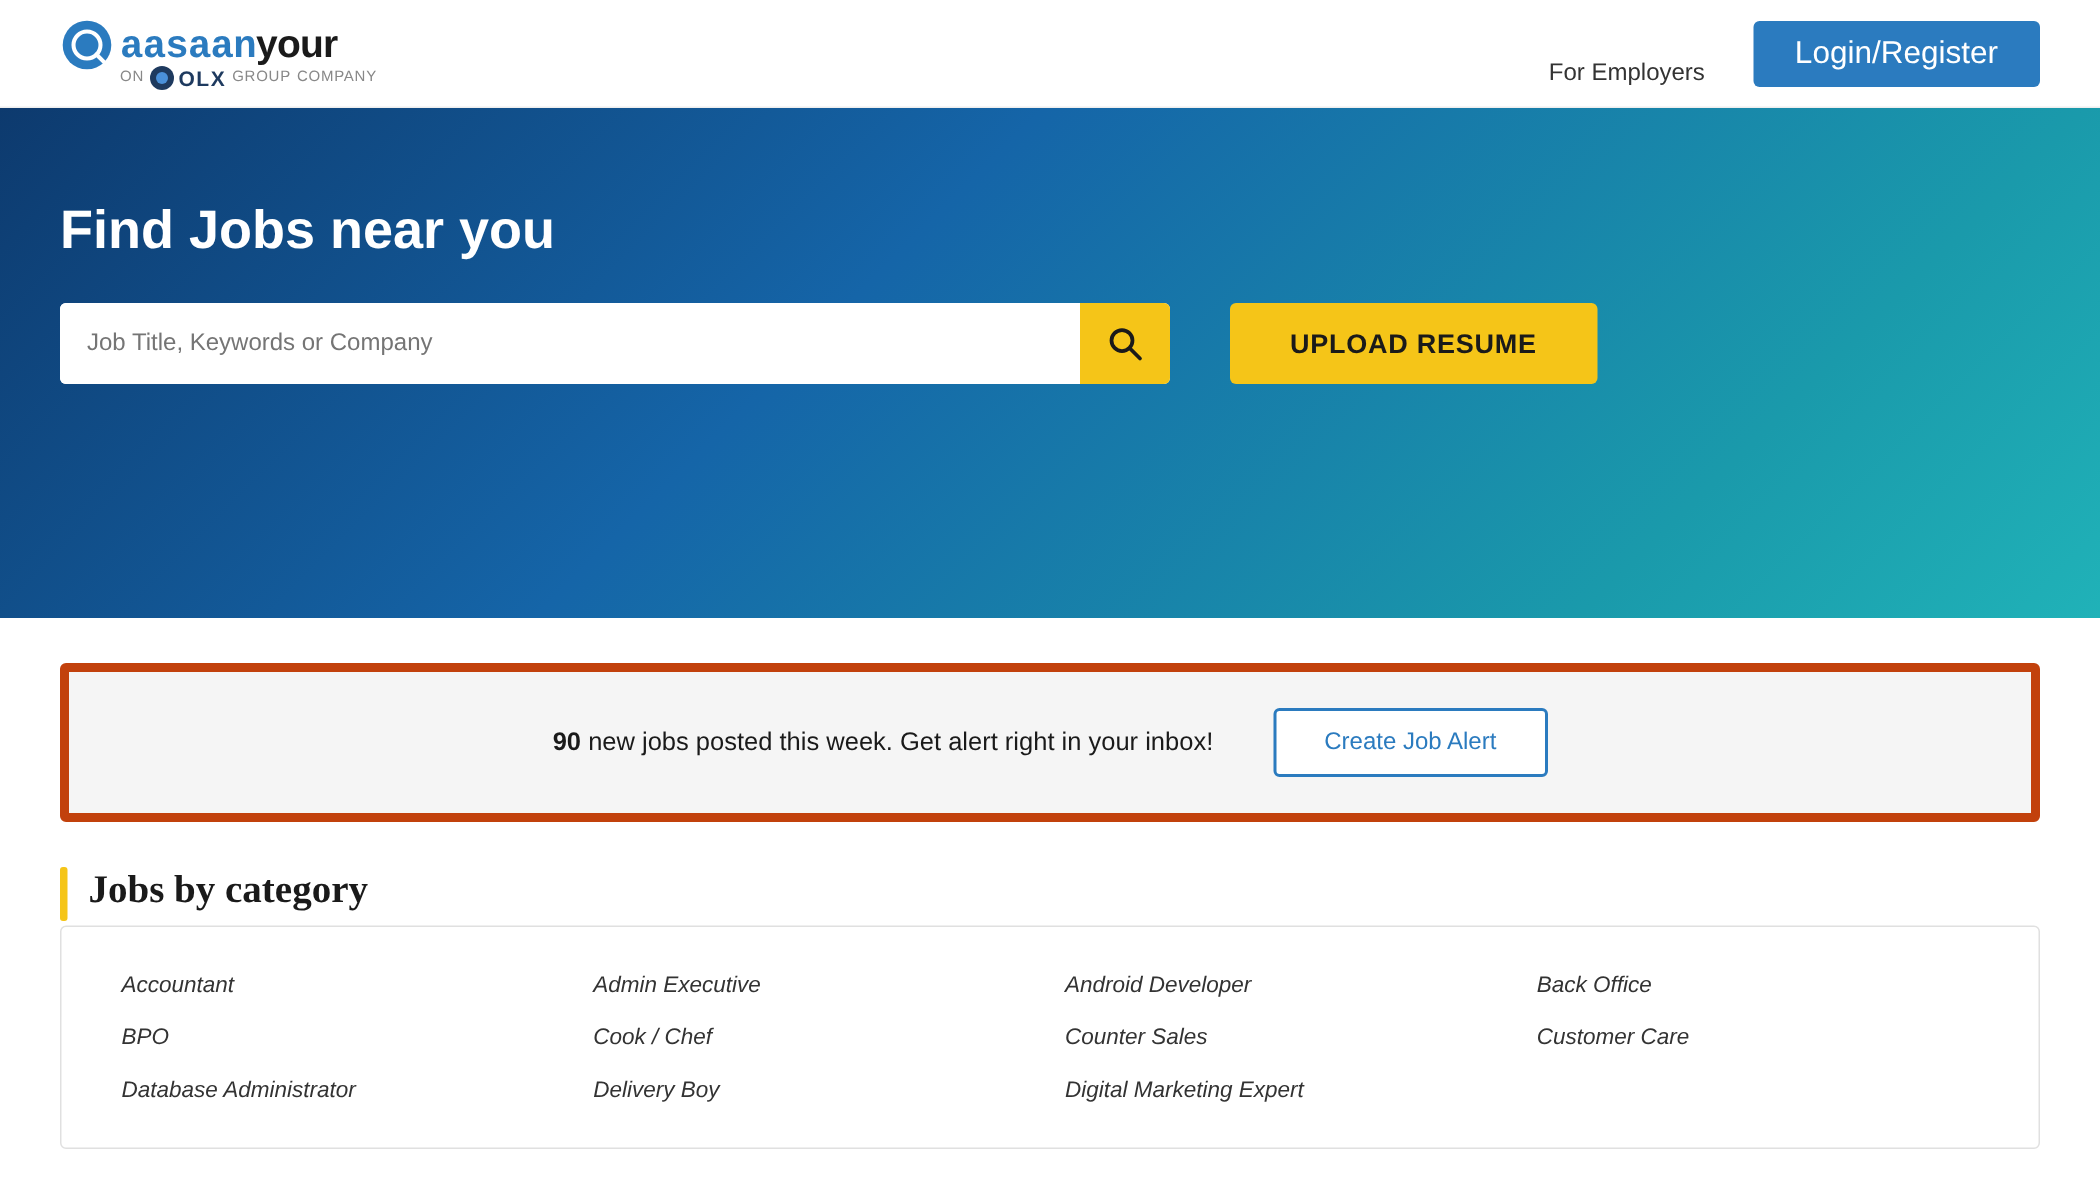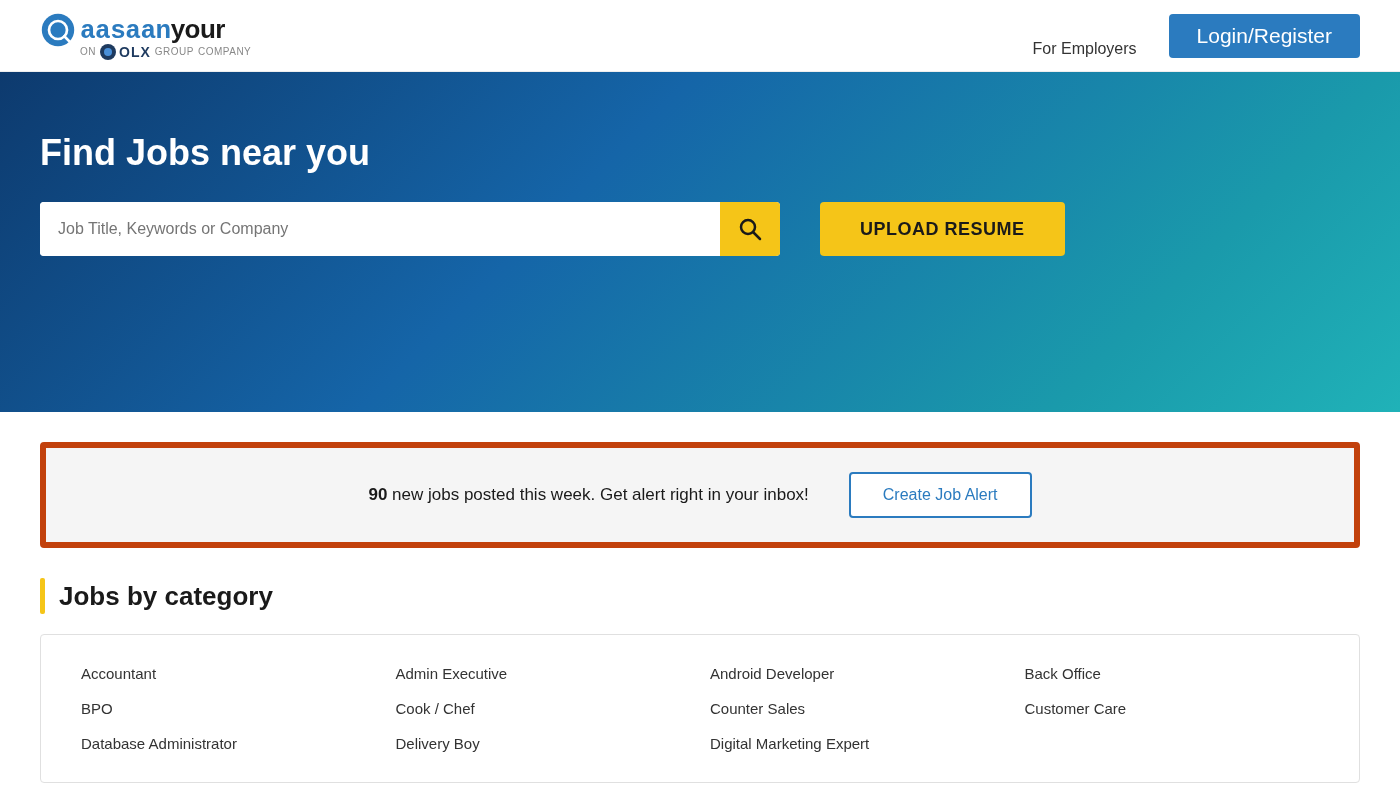--- a/index.html
+++ b/index.html
@@ -218,43 +218,44 @@
       cursor: pointer;
     }
 
     
     .category-section {
       margin: 20px 40px;
     }
 
     .category-title-row {
       display: flex;
-      align-items: center;
       gap: 14px;
-      margin-bottom: 20px;
+      margin-bottom: 3px;
+      font-family: Liberation Serif, serif;
     }
 
     .category-accent {
       width: 5px;
       height: 36px;
       background: #f5c518;
       border-radius: 2px;
       flex-shrink: 0;
     }
 
     .category-title {
       font-size: 26px;
       font-weight: bold;
       color: #1a1a1a;
     }
 
     .category-grid-box {
       border: 1px solid #e0e0e0;
       border-radius: 4px;
       padding: 30px 40px;
+      font-style: italic;
     }
 
     .category-grid {
       display: grid;
       grid-template-columns: repeat(4, 1fr);
       row-gap: 18px;
       column-gap: 20px;
     }
 
     .category-link {

